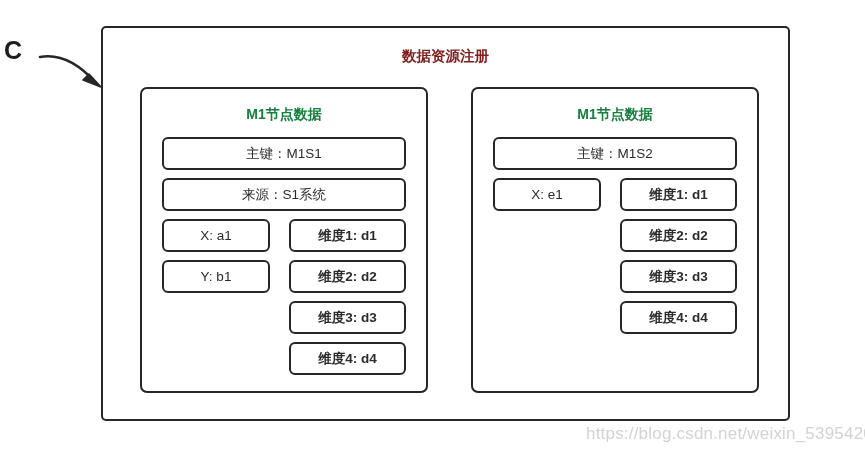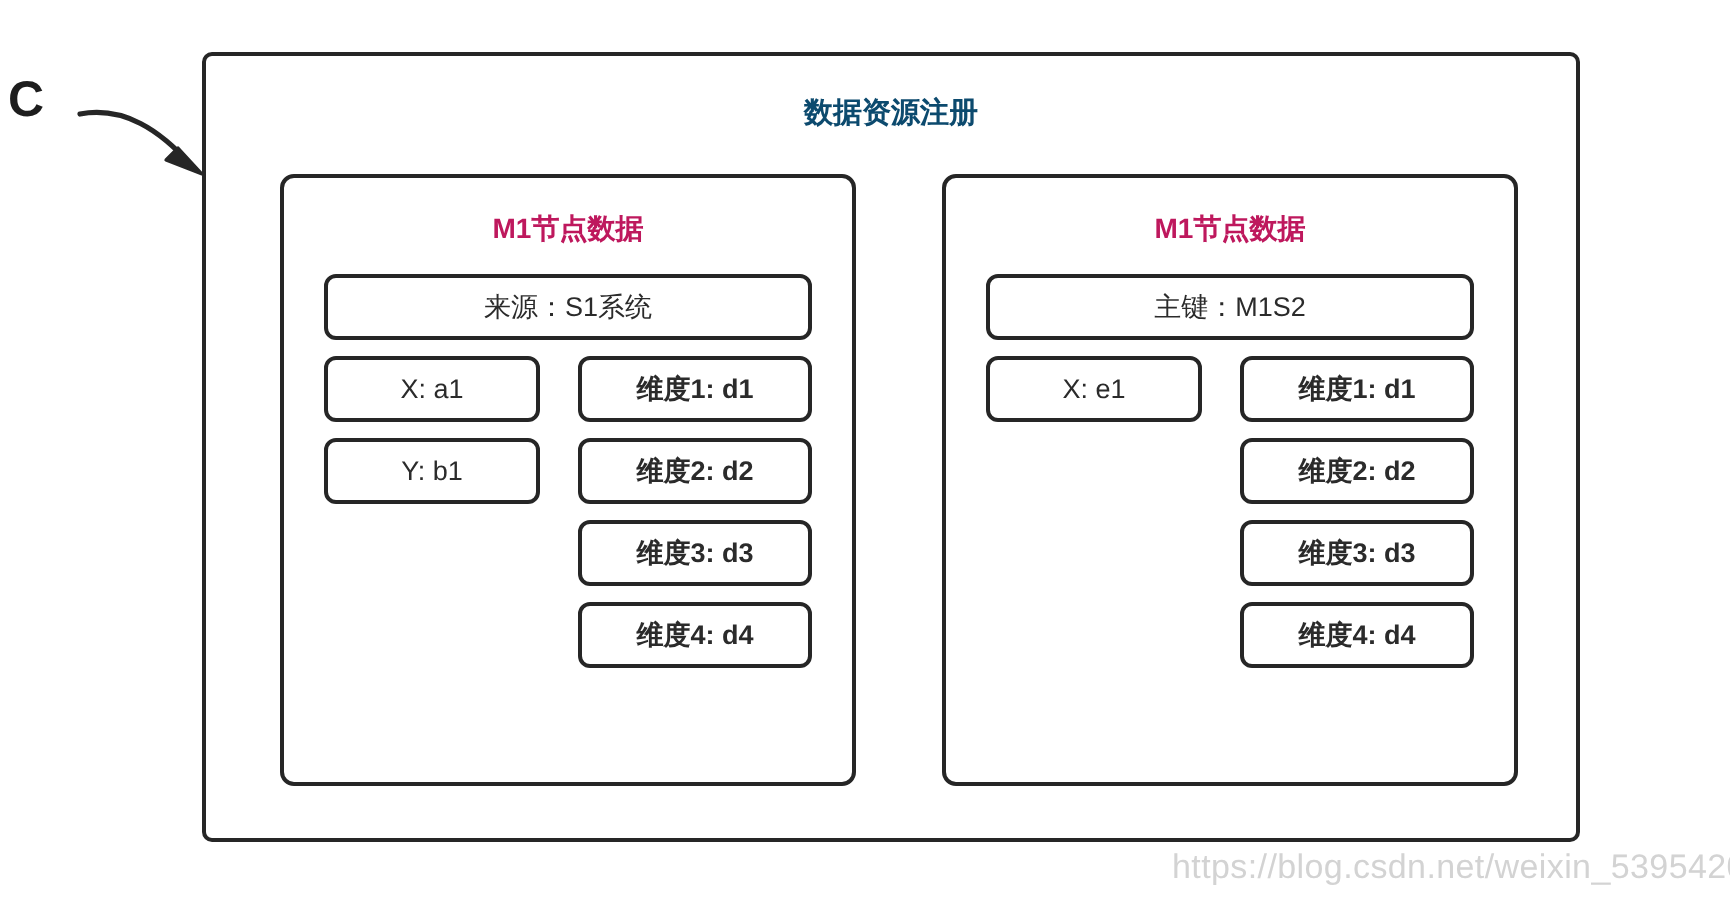--- a/index.html
+++ b/index.html
@@ -49,21 +49,21 @@
     background: #ffffff;
   }
   #registry-title {
     position: absolute;
     left: 0;
     right: 0;
     top: 19px;
     text-align: center;
     font-size: 14.5px;
     font-weight: 600;
-    color: #0c4a6e;
+    color: #7f1d1d;
   }
 
   
   #panels {
     position: absolute;
     left: 37px;
     top: 59px;
     width: 619px;
     height: 306px;
     display: flex;
@@ -76,21 +76,21 @@
     border: 2.2px solid #262626;
     border-radius: 7px;
     background: #ffffff;
     position: relative;
     padding: 0 20px;
   }
   .node-panel-title {
     text-align: center;
     font-size: 14px;
     font-weight: 600;
-    color: #be185d;
+    color: #15803d;
     margin-top: 17px;
     margin-bottom: 13px;
   }
 
   .field-box {
     box-sizing: border-box;
     border: 2px solid #262626;
     border-radius: 6px;
     background: #ffffff;
     height: 33px;
@@ -136,20 +136,21 @@
 </svg>
 
 <div id="registry-box">
 
   <div id="registry-title">数据资源注册</div>
 
   <div id="panels">
 
     <div class="node-panel">
       <div class="node-panel-title">M1节点数据</div>
+      <div class="field-box wide">主键：M1S1</div>
       <div class="field-box wide">来源：S1系统</div>
       <div class="columns">
         <div class="col left">
           <div class="field-box">X: a1</div>
           <div class="field-box">Y: b1</div>
         </div>
         <div class="col right">
           <div class="field-box">维度1: d1</div>
           <div class="field-box">维度2: d2</div>
           <div class="field-box">维度3: d3</div>

